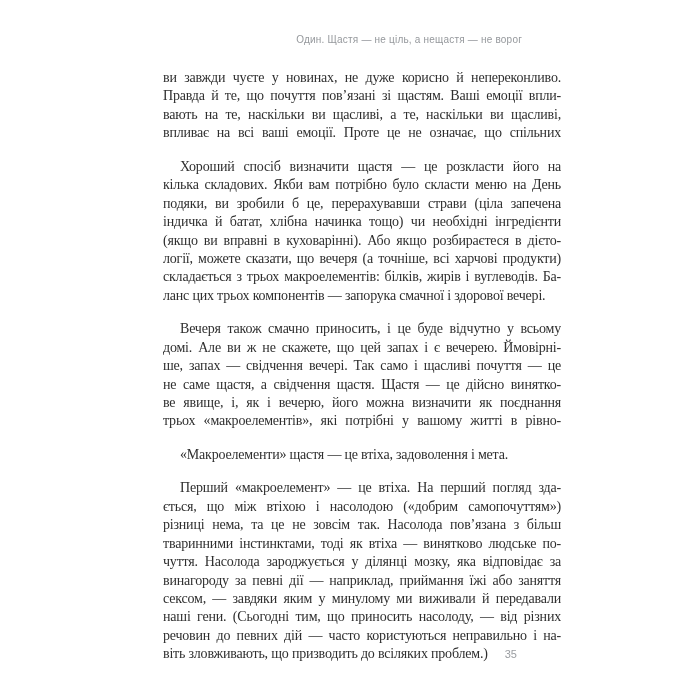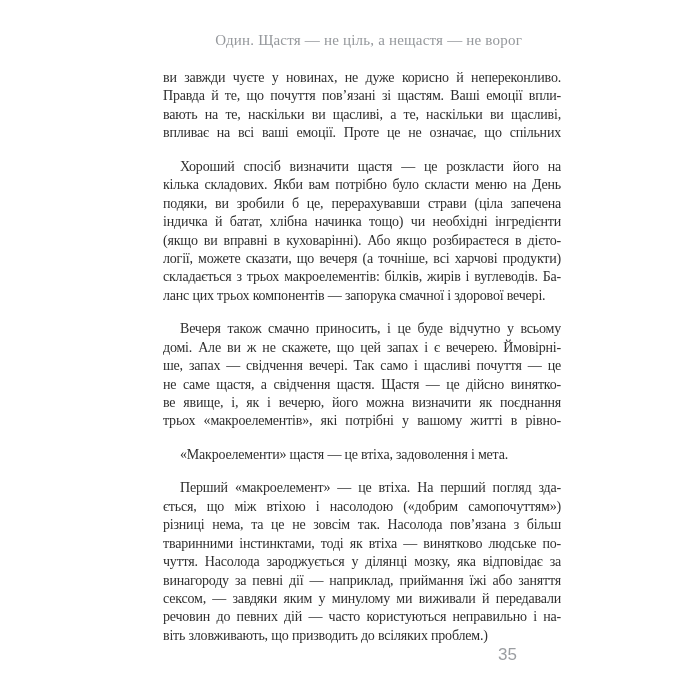--- a/index.html
+++ b/index.html
@@ -12,22 +12,22 @@
     width: 700px;
     height: 700px;
     background: var(--bg, #ffffff);
     overflow: hidden;
     font-family: "Liberation Serif", serif;
   }
   .running-head {
     position: absolute;
     top: 34px;
     right: 178px;
-    font-family: Liberation Serif, serif;
-    font-size: 15px;
+    font-family: Liberation Sans, sans-serif;
+    font-size: 10px;
     line-height: 12px;
     letter-spacing: 0.2px;
     color: var(--head, #95989c);
     white-space: nowrap;
   }
   .text-column {
     position: absolute;
     left: 163px;
     top: 69px;
     width: 398px;
@@ -52,21 +52,21 @@
   }
   .para.indent .line.first {
     text-indent: 17px;
     margin-top: 15px;
   }
   .page-number {
     position: absolute;
     top: 648px;
     right: 183px;
     font-family: "Liberation Sans", sans-serif;
-    font-size: 17px;
+    font-size: 11px;
     line-height: 13px;
     color: var(--folio, #9a9da1);
   }
 </style>
 </head>
 <body>
 
 <div class="book-page">
   <div class="running-head">Один. Щастя — не ціль, а нещастя — не ворог</div>
 
@@ -99,19 +99,20 @@
         <div class="line first last">«Макроелементи» щастя — це втіха, задоволення і мета.</div>
       </div>
       <div class="para indent">
         <div class="line first">Перший «макроелемент» — це втіха. На перший погляд зда-</div>
         <div class="line">ється, що між втіхою і насолодою («добрим самопочуттям»)</div>
         <div class="line">різниці нема, та це не зовсім так. Насолода пов’язана з більш</div>
         <div class="line">тваринними інстинктами, тоді як втіха — винятково людське по-</div>
         <div class="line">чуття. Насолода зароджується у ділянці мозку, яка відповідає за</div>
         <div class="line">винагороду за певні дії — наприклад, приймання їжі або заняття</div>
         <div class="line">сексом, — завдяки яким у минулому ми виживали й передавали</div>
+        <div class="line">наші гени. (Сьогодні тим, що приносить насолоду, — від різних</div>
         <div class="line">речовин до певних дій — часто користуються неправильно і на-</div>
         <div class="line last">віть зловживають, що призводить до всіляких проблем.)</div>
       </div>
     </div>
 
   <div class="page-number">35</div>
 </div>
 
 </body></html>

